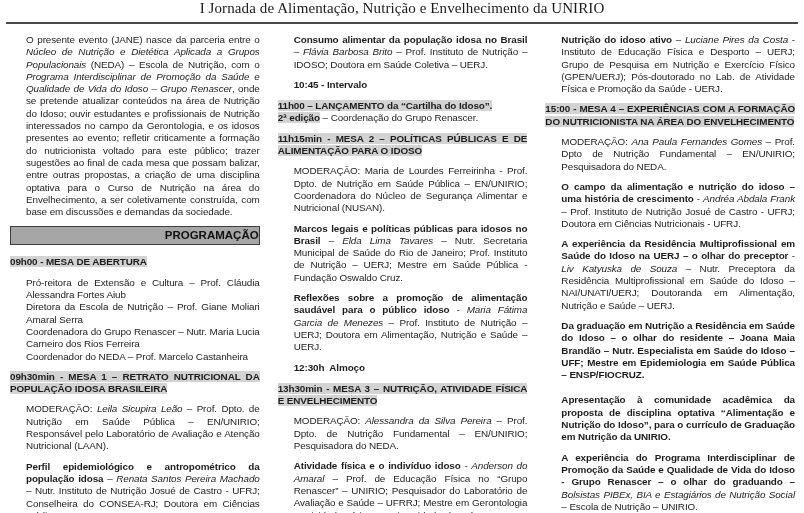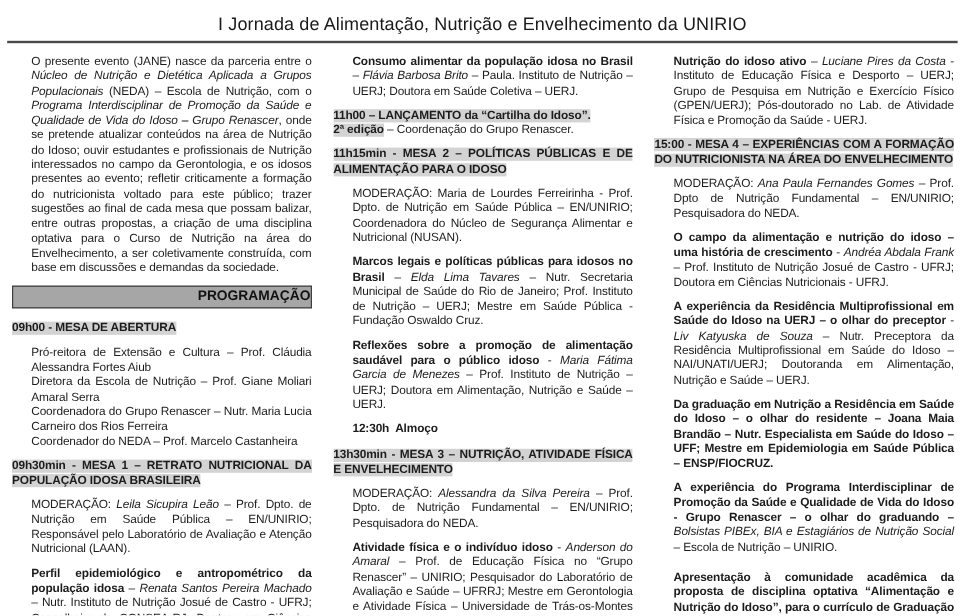--- a/index.html
+++ b/index.html
@@ -5,21 +5,21 @@
   html, body { margin: 0; padding: 0; background: #ffffff; }
   .page {
     position: relative;
     width: 804px; height: 513px;
     box-sizing: border-box;
     background: #ffffff;
     font-family: "Liberation Sans", sans-serif;
     color: var(--text, #1c1c1c);
     overflow: hidden;
   }
-  .header { padding-top: 12px; }
+  .header { padding-top: 0; font-family: Liberation Serif, serif; }
   .title {
     text-align: center;
     font-size: 15px;
     letter-spacing: 0.1px;
     color: #1a1a1a;
   }
   .divider {
     height: 0;
     border-bottom: 2px solid var(--divider, #4a4a4a);
     margin: 5px 6px 0 6px;
@@ -67,35 +67,36 @@
       <div class="col">
         <p class="para"><span>O presente evento (JANE) nasce da parceria entre o </span><span class="i">Núcleo de Nutrição e Dietética Aplicada a Grupos Populacionais</span><span> (NEDA) – Escola de Nutrição, com o </span><span class="i">Programa Interdisciplinar de Promoção da Saúde e Qualidade de Vida do Idoso – Grupo Renascer</span><span>, onde se pretende atualizar conteúdos na área de Nutrição do Idoso; ouvir estudantes e profissionais de Nutrição interessados no campo da Gerontologia, e os idosos presentes ao evento; refletir criticamente a formação do nutricionista voltado para este público; trazer sugestões ao final de cada mesa que possam balizar, entre outras propostas, a criação de uma disciplina optativa para o Curso de Nutrição na área do Envelhecimento, a ser coletivamente construída, com base em discussões e demandas da sociedade.</span></p>
         <div class="bar"><span class="b">PROGRAMAÇÃO</span></div>
         <p class="para heading"><span class="b h">09h00 - MESA DE ABERTURA</span></p>
         <p class="para"><span>Pró-reitora de Extensão e Cultura – Prof. Cláudia Alessandra Fortes Aiub</span><br><span>Diretora da Escola de Nutrição – Prof. Giane Moliari Amaral Serra</span><br><span>Coordenadora do Grupo Renascer – Nutr. Maria Lucia Carneiro dos Rios Ferreira</span><br><span>Coordenador do NEDA – Prof. Marcelo Castanheira</span></p>
         <p class="para heading"><span class="b h">09h30min - MESA 1 – RETRATO NUTRICIONAL DA POPULAÇÃO IDOSA BRASILEIRA</span></p>
         <p class="para"><span>MODERAÇÃO: </span><span class="i">Leila Sicupira Leão</span><span> – Prof. Dpto. de Nutrição em Saúde Pública – EN/UNIRIO; Responsável pelo Laboratório de Avaliação e Atenção Nutricional (LAAN).</span></p>
         <p class="para"><span class="b">Perfil epidemiológico e antropométrico da população idosa</span><span> – </span><span class="i">Renata Santos Pereira Machado</span><span> – Nutr. Instituto de Nutrição Josué de Castro - UFRJ; Conselheira do CONSEA-RJ; Doutora em Ciências Médicas – UERJ.</span></p>
       </div>
       <div class="col">
-        <p class="para"><span class="b">Consumo alimentar da população idosa no Brasil</span><span> – </span><span class="i">Flávia Barbosa Brito</span><span> – Paula. Instituto de Nutrição – UERJ; Doutora em Saúde Coletiva – UERJ.</span></p>
+        <p class="para"><span class="b">Consumo alimentar da população idosa no Brasil</span><span> – </span><span class="i">Flávia Barbosa Brito</span><span> – Prof. Instituto de Nutrição – IDOSO; Doutora em Saúde Coletiva – UERJ.</span></p>
+        <p class="para time"><span class="b">10:45 - Intervalo</span></p>
         <p class="para heading"><span class="b h">11h00 – LANÇAMENTO da “Cartilha do Idoso”.</span><br><span class="b h">2ª edição</span><span> – Coordenação do Grupo Renascer.</span></p>
         <p class="para heading"><span class="b h">11h15min - MESA 2 – POLÍTICAS PÚBLICAS E DE ALIMENTAÇÃO PARA O IDOSO</span></p>
         <p class="para"><span>MODERAÇÃO: Maria de Lourdes Ferreirinha - Prof. Dpto. de Nutrição em Saúde Pública – EN/UNIRIO; Coordenadora do Núcleo de Segurança Alimentar e Nutricional (NUSAN).</span></p>
         <p class="para"><span class="b">Marcos legais e políticas públicas para idosos no Brasil</span><span> – </span><span class="i">Elda Lima Tavares</span><span> – Nutr. Secretaria Municipal de Saúde do Rio de Janeiro; Prof. Instituto de Nutrição – UERJ; Mestre em Saúde Pública - Fundação Oswaldo Cruz.</span></p>
         <p class="para"><span class="b">Reflexões sobre a promoção de alimentação saudável para o público idoso</span><span> - </span><span class="i">Maria Fátima Garcia de Menezes</span><span> – Prof. Instituto de Nutrição – UERJ; Doutora em Alimentação, Nutrição e Saúde – UERJ.</span></p>
         <p class="para time"><span class="b">12:30h&nbsp; Almoço</span></p>
         <p class="para heading"><span class="b h">13h30min - MESA 3 – NUTRIÇÃO, ATIVIDADE FÍSICA E ENVELHECIMENTO</span></p>
         <p class="para"><span>MODERAÇÃO: </span><span class="i">Alessandra da Silva Pereira</span><span> – Prof. Dpto. de Nutrição Fundamental – EN/UNIRIO; Pesquisadora do NEDA.</span></p>
         <p class="para"><span class="b">Atividade física e o indivíduo idoso</span><span> - </span><span class="i">Anderson do Amaral</span><span> – Prof. de Educação Física no “Grupo Renascer” – UNIRIO; Pesquisador do Laboratório de Avaliação e Saúde – UFRRJ; Mestre em Gerontologia e Atividade Física – Universidade de Trás-os-Montes e Alto Douro, Portugal.</span></p>
       </div>
       <div class="col">
         <p class="para"><span class="b">Nutrição do idoso ativo</span><span> – </span><span class="i">Luciane Pires da Costa</span><span> - Instituto de Educação Física e Desporto – UERJ; Grupo de Pesquisa em Nutrição e Exercício Físico (GPEN/UERJ); Pós-doutorado no Lab. de Atividade Física e Promoção da Saúde - UERJ.</span></p>
         <p class="para heading"><span class="b h">15:00 - MESA 4 – EXPERIÊNCIAS COM A FORMAÇÃO DO NUTRICIONISTA NA ÁREA DO ENVELHECIMENTO</span></p>
         <p class="para"><span>MODERAÇÃO: </span><span class="i">Ana Paula Fernandes Gomes</span><span> – Prof. Dpto de Nutrição Fundamental – EN/UNIRIO; Pesquisadora do NEDA.</span></p>
         <p class="para"><span class="b">O campo da alimentação e nutrição do idoso – uma história de crescimento</span><span> - </span><span class="i">Andréa Abdala Frank</span><span> – Prof. Instituto de Nutrição Josué de Castro - UFRJ; Doutora em Ciências Nutricionais - UFRJ.</span></p>
         <p class="para"><span class="b">A experiência da Residência Multiprofissional em Saúde do Idoso na UERJ – o olhar do preceptor</span><span> - </span><span class="i">Liv Katyuska de Souza</span><span> – Nutr. Preceptora da Residência Multiprofissional em Saúde do Idoso – NAI/UNATI/UERJ; Doutoranda em Alimentação, Nutrição e Saúde – UERJ.</span></p>
         <p class="para"><span class="b">Da graduação em Nutrição a Residência em Saúde do Idoso – o olhar do residente – Joana Maia Brandão – Nutr. Especialista em Saúde do Idoso – UFF; Mestre em Epidemiologia em Saúde Pública – ENSP/FIOCRUZ.</span></p>
+        <p class="para gap"><span class="b">Apresentação à comunidade acadêmica da proposta de disciplina optativa “Alimentação e Nutrição do Idoso”, para o currículo de Graduação em Nutrição da UNIRIO.</span></p>
         <p class="para"><span class="b">A experiência do Programa Interdisciplinar de Promoção da Saúde e Qualidade de Vida do Idoso - Grupo Renascer – o olhar do graduando – </span><span class="i">Bolsistas PIBEx, BIA e Estagiários de Nutrição Social</span><span> – Escola de Nutrição – UNIRIO.</span></p>
-        <p class="para gap"><span class="b">Apresentação à comunidade acadêmica da proposta de disciplina optativa “Alimentação e Nutrição do Idoso”, para o currículo de Graduação em Nutrição da UNIRIO.</span></p>
       </div>
     </div>
 </div>
 
 </body></html>

